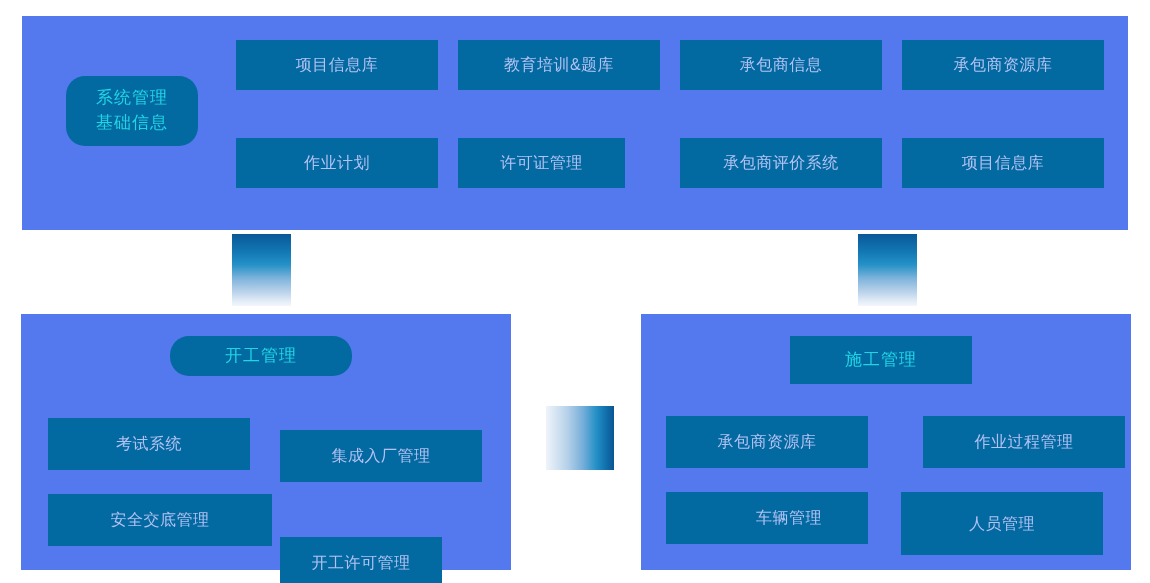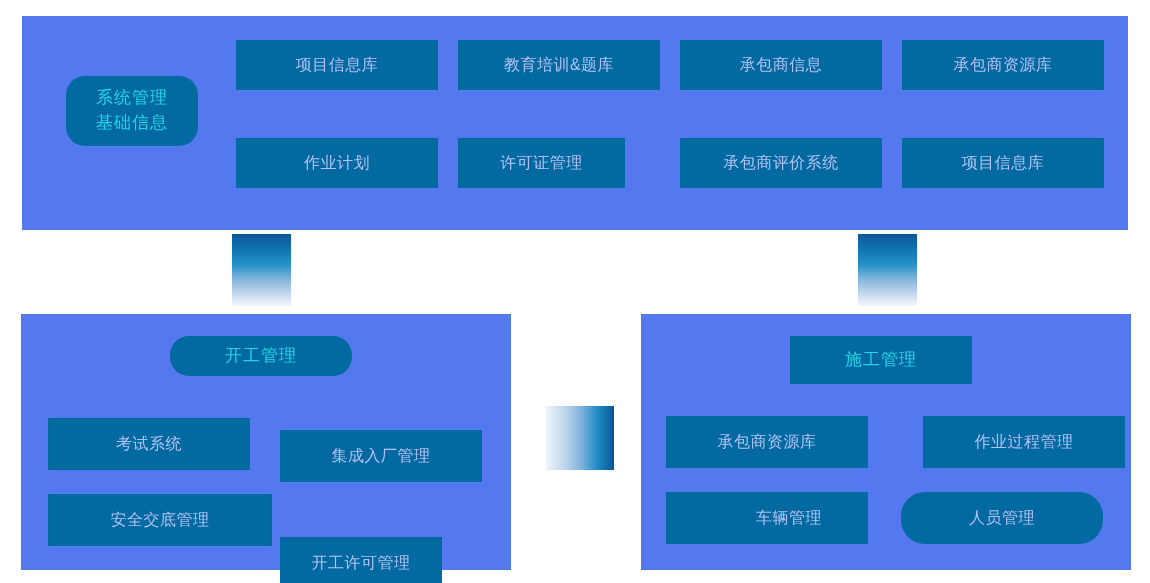--- a/index.html
+++ b/index.html
@@ -89,16 +89,16 @@
 
   <div class="panel" style="left:641px; top:314px; width:490px; height:256px;">
 
     <div class="card title" style="left:149px; top:22px; width:182px; height:48px;">
       <span class="line">施工管理</span>
     </div>
 
     <div class="card" style="left:25px; top:102px; width:202px; height:52px;">承包商资源库</div>
     <div class="card" style="left:260px; top:102px; width:202px; height:52px;margin-left:22px;">作业过程管理</div>
     <div class="card" style="left:25px; top:178px; width:202px; height:52px;padding-left:44px;">车辆管理</div>
-    <div class="card" style="left:260px; top:178px; width:202px; height:52px;border-radius:24px;">人员管理</div>
+    <div class="card" style="left:260px; top:178px; width:202px; height:63px;">人员管理</div>
   </div>
 
 </div>
 
 </body></html>

